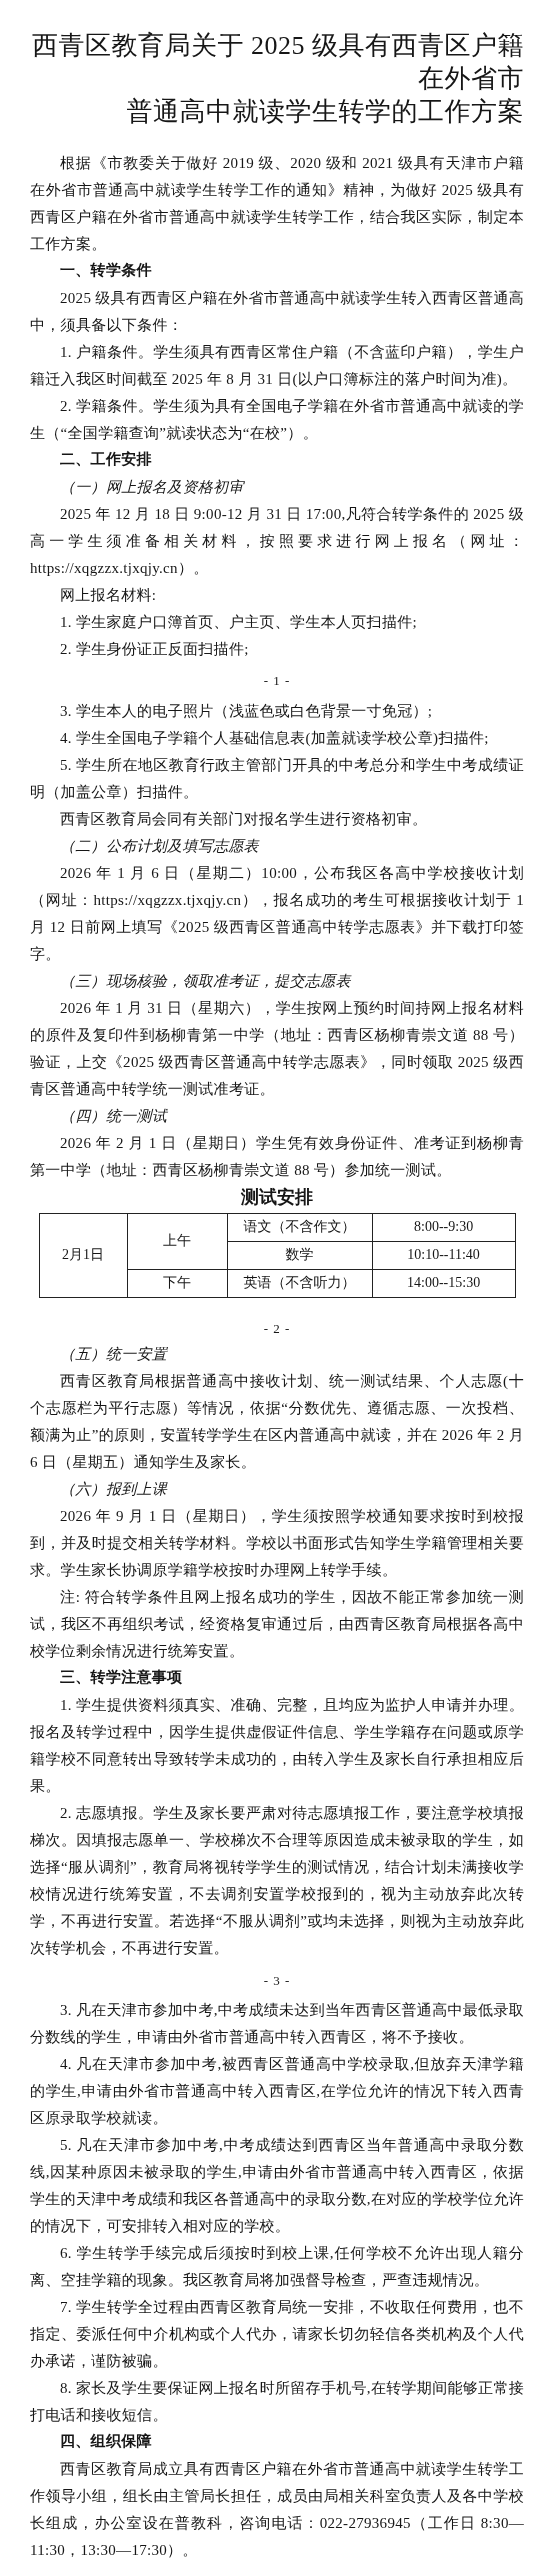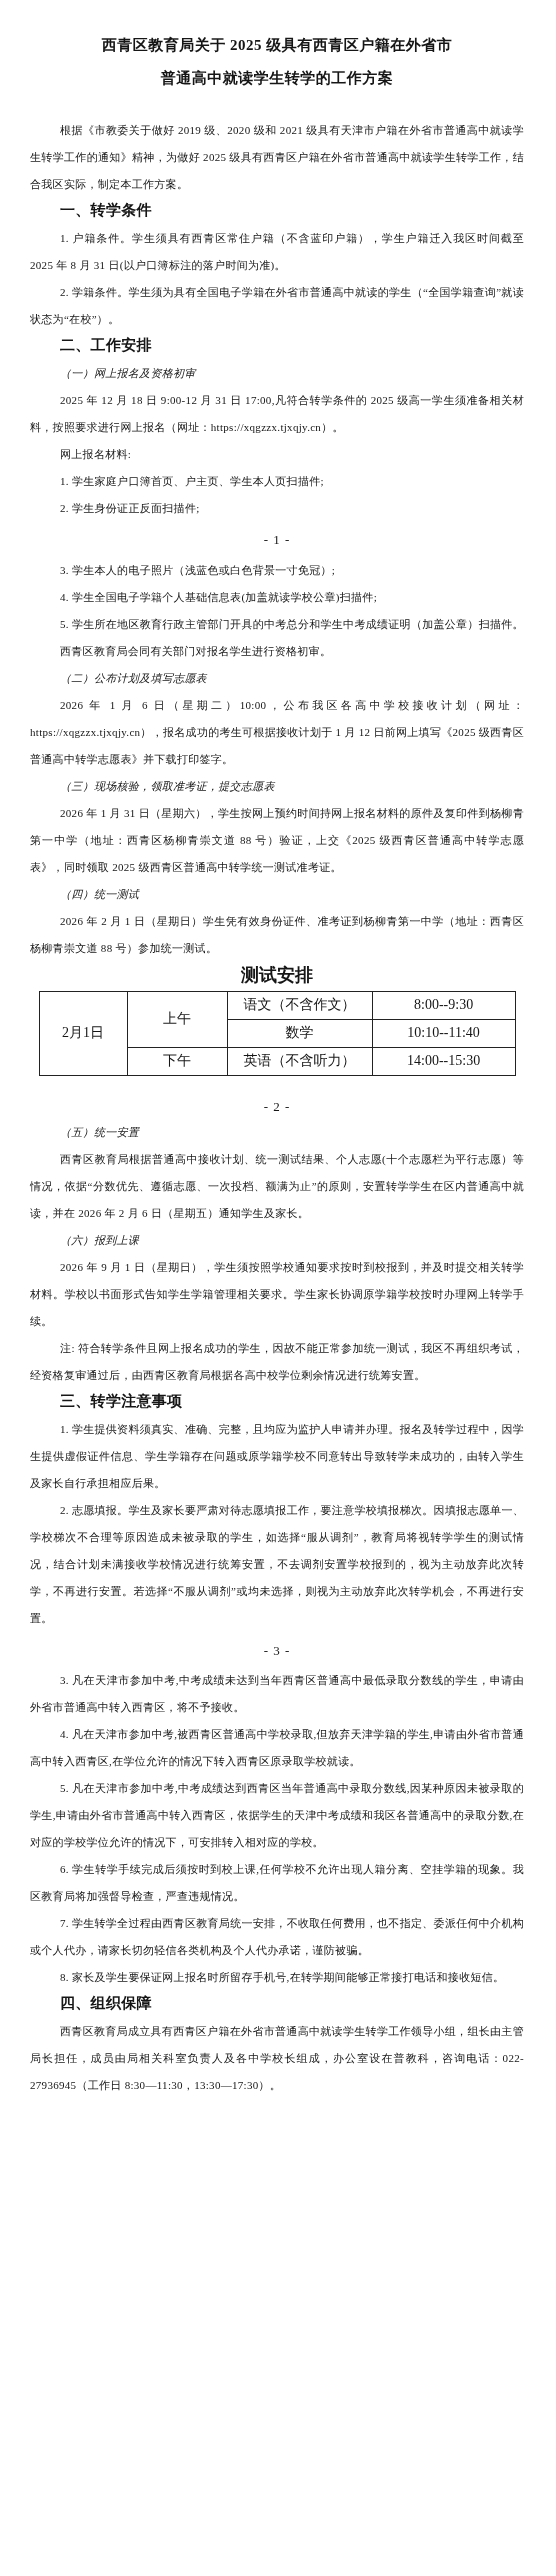--- a/index.html
+++ b/index.html
@@ -3,24 +3,24 @@
 <meta charset="utf-8">
 <style>
   html,body{margin:0;padding:0;background:#ffffff;}
   .document{
     width:556px;height:2627px;overflow:hidden;box-sizing:border-box;
     background:#ffffff;color:#161616;
     padding:29px 32px 15.5px 30px;
     font-family:"Liberation Serif","DejaVu Serif",serif;
   }
   .title{
-    text-align:center;font-weight:bold;font-size:15px;line-height:33px;
+    text-align:right;font-weight:normal;font-size:26px;line-height:33px;
     margin:0 0 21.6px 0;letter-spacing:0.5px;
   }
-  .blk{font-size:11px;line-height:27px;margin:0;letter-spacing:0.3px;}
+  .blk{font-size:15px;line-height:27px;margin:0;letter-spacing:0.3px;}
   .p{ text-align:justify;text-indent:30px; }
   .h1{
     font-family:Liberation Mono, monospace;
     font-weight:bold;text-indent:30px;font-size:15px;
   }
   .h2{ font-style:italic;text-indent:30px; }
   .pn{
     text-align:center;font-size:13px;line-height:13.4px;letter-spacing:1px;
     margin:11.3px 0 10.3px 0;
   }
@@ -48,20 +48,21 @@
 
 <div class="document">
 
   <div class="title">
     <div>西青区教育局关于 2025 级具有西青区户籍在外省市</div>
     <div>普通高中就读学生转学的工作方案</div>
   </div>
 
   <p class="blk p">根据《市教委关于做好 2019 级、2020 级和 2021 级具有天津市户籍在外省市普通高中就读学生转学工作的通知》精神，为做好 2025 级具有西青区户籍在外省市普通高中就读学生转学工作，结合我区实际，制定本工作方案。</p>
   <p class="blk h1">一、转学条件</p>
+  <p class="blk p">2025 级具有西青区户籍在外省市普通高中就读学生转入西青区普通高中，须具备以下条件：</p>
   <p class="blk p">1. 户籍条件。学生须具有西青区常住户籍（不含蓝印户籍），学生户籍迁入我区时间截至 2025 年 8 月 31 日(以户口簿标注的落户时间为准)。</p>
   <p class="blk p">2. 学籍条件。学生须为具有全国电子学籍在外省市普通高中就读的学生（“全国学籍查询”就读状态为“在校”）。</p>
   <p class="blk h1">二、工作安排</p>
   <p class="blk h2">（一）网上报名及资格初审</p>
   <p class="blk p">2025 年 12 月 18 日 9:00-12 月 31 日 17:00,凡符合转学条件的 2025 级高一学生须准备相关材料，按照要求进行网上报名（网址：https://xqgzzx.tjxqjy.cn）。</p>
   <p class="blk p">网上报名材料:</p>
   <p class="blk p">1. 学生家庭户口簿首页、户主页、学生本人页扫描件;</p>
   <p class="blk p">2. 学生身份证正反面扫描件;</p>
   <p class="blk pn">- 1 -</p>
   <p class="blk p">3. 学生本人的电子照片（浅蓝色或白色背景一寸免冠）;</p>

